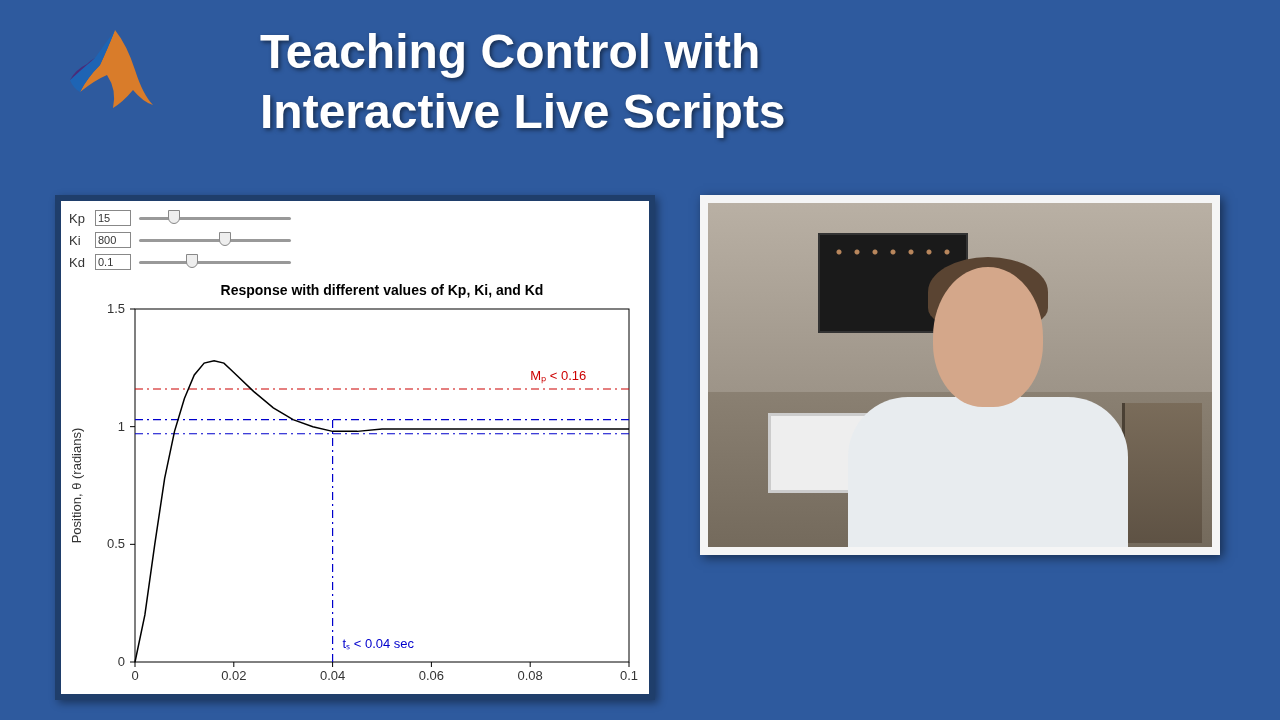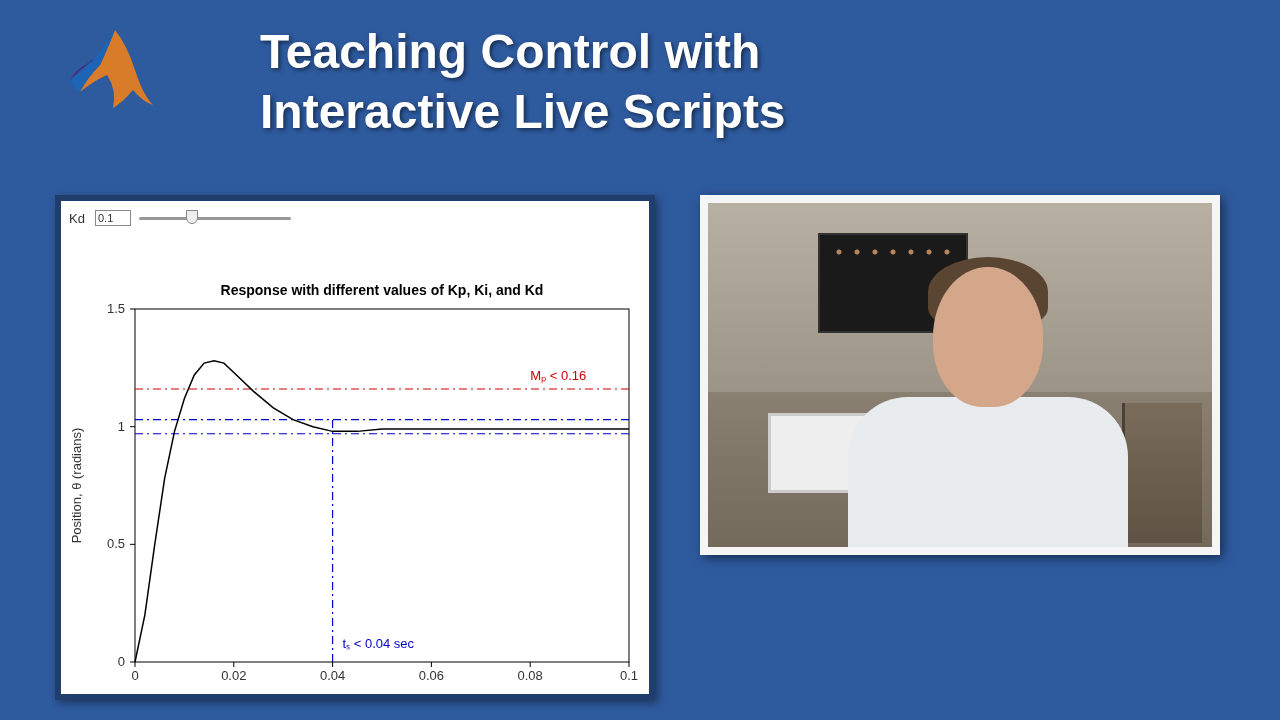--- a/index.html
+++ b/index.html
@@ -200,20 +200,36 @@
     <path d="M 50 10 Q 42 30 35 45 Q 22 58 15 72 Q 8 68 5 60 Q 18 48 30 38 Q 40 24 50 10 Z" fill="#1e64b4"></path>
     <path d="M 30 38 Q 18 48 5 60 Q 10 50 22 44 Q 26 40 30 38 Z" fill="#4a2c7a"></path>
   </svg>
 </div>
 
 <div class="title" style="white-space:pre-line">Teaching Control with
 Interactive Live Scripts</div>
 
 <div class="chart-panel">
   <div class="sliders">
+    <div class="slider-row">
+      <span class="slider-label">Kp</span>
+      <input class="slider-value" value="15" style="">
+      <div class="slider-track">
+        <div class="slider-line"></div>
+        <div class="slider-thumb" id="thumb-kp" style="left: 33px;"></div>
+      </div>
+    </div>
+    <div class="slider-row">
+      <span class="slider-label">Ki</span>
+      <input class="slider-value" value="800" style="">
+      <div class="slider-track">
+        <div class="slider-line"></div>
+        <div class="slider-thumb" id="thumb-ki" style="left: 84px;"></div>
+      </div>
+    </div>
     <div class="slider-row">
       <span class="slider-label">Kd</span>
       <input class="slider-value" value="0.1" style="">
       <div class="slider-track">
         <div class="slider-line"></div>
         <div class="slider-thumb" id="thumb-kd" style="left: 51px;"></div>
       </div>
     </div>
   </div>
   <svg class="plot-area" id="plot-svg" viewBox="0 0 588 415" width="588" height="415">

